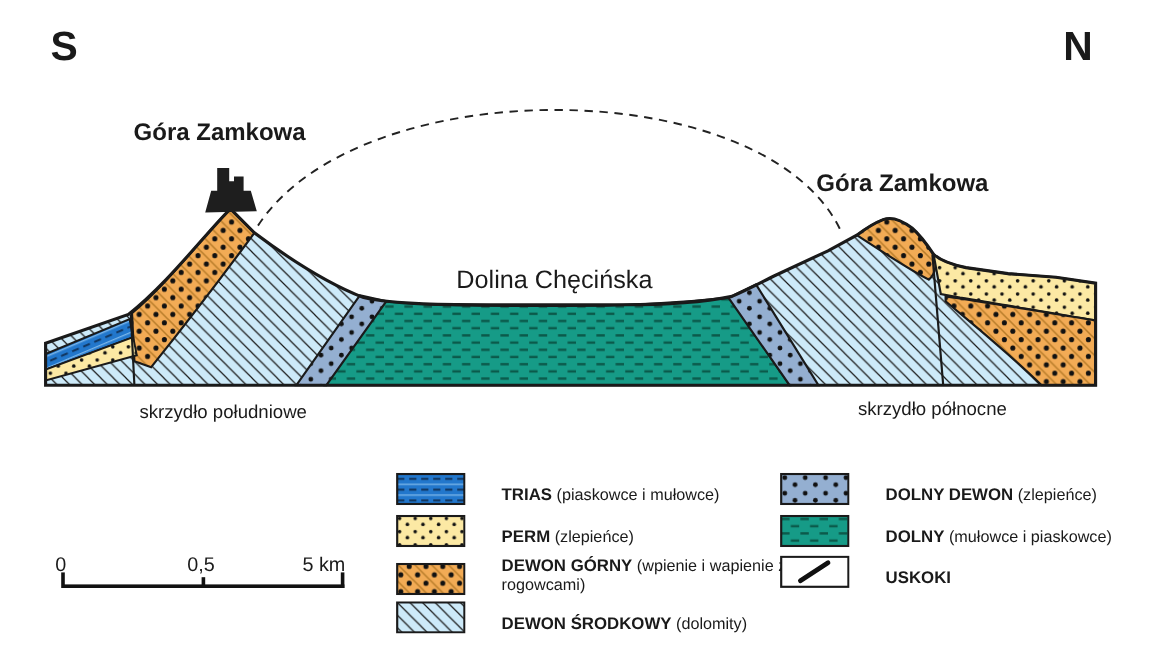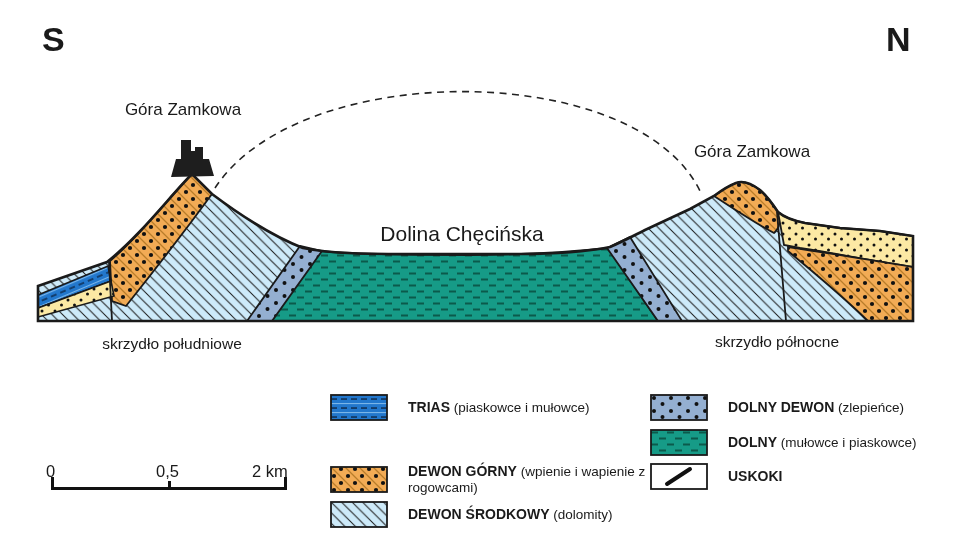--- a/index.html
+++ b/index.html
@@ -1,25 +1,25 @@
 <!DOCTYPE html>
 <html><head>
 <meta charset="utf-8">
 <style>
   html,body{margin:0;padding:0;background:#fff;}
   #stage{position:relative;width:960px;height:553px;background:#ffffff;overflow:hidden;
          font-family:"Liberation Sans", sans-serif;color:#1a1a1a;}
   .abs{position:absolute;}
   .centered{transform:translateX(-50%);white-space:nowrap;}
   .compass{font-size:34px;font-weight:bold;letter-spacing:0;}
-  .peak-label{font-size:17px;}
+  .peak-label{font-size:20px;font-weight:bold;}
   .valley-label{font-size:21px;}
   .limb-label{font-size:15.5px;}
   
-  .legend-row{position:absolute;display:flex;align-items:center;gap:20px;}
+  .legend-row{position:absolute;display:flex;align-items:flex-end;gap:30px;}
   .legend-swatch{flex:0 0 auto;display:block;}
   .legend-label{font-size:13.5px;line-height:1.18;width:252px;}
   .legend-name{font-weight:bold;font-size:14px;}
   
   .sb-bar{position:absolute;left:52px;top:487px;width:235px;height:3.4px;background:#111;}
   .sb-tick-major{position:absolute;width:3.2px;height:13px;background:#111;top:477px;}
   .sb-tick-minor{position:absolute;width:2.6px;height:9px;background:#111;top:481px;}
   .sb-label{position:absolute;font-size:16.5px;top:462px;}
 </style>
 </head>
@@ -111,33 +111,42 @@
     <path d="M171,177 L176,159 L181,159 L181,140 L191,140 L191,151 L195,151 L195,147
              L203,147 L203,159 L209,159 L214,176 Z" fill="#1e1e1e"></path>
   </svg>
 
   <div class="abs compass" style="left:42px;top:20px">S</div>
   <div class="abs compass" style="left:886px;top:20px">N</div>
 
   <div class="abs centered peak-label" style="left:183px;top:100px">Góra Zamkowa</div>
   <div class="abs centered peak-label" style="left:752px;top:142px">Góra Zamkowa</div>
   <div class="abs centered valley-label" style="left:462px;top:222px">Dolina Chęcińska</div>
-  <div class="abs centered limb-label" style="left:172px;top:335px">skrzydło południowe</div>
+  <div class="abs centered limb-label" style="left:186px;top:335px">skrzydło południowe</div>
   <div class="abs centered limb-label" style="left:777px;top:333px">skrzydło północne</div>
 
   <div class="legend-row" style="left:330px;top:394px">
     <svg class="legend-swatch" width="58" height="27">
       <rect x="1" y="1" width="56" height="25" fill="url(#pat-trias)" stroke="#1a1a1a" stroke-width="1.8"></rect>
     </svg>
     <div class="legend-label">
       <span class="legend-name">TRIAS</span>
       <span>(piaskowce i mułowce)</span>
     </div>
   </div>
 
+  <div class="legend-row" style="left:330px;top:429px">
+    <svg class="legend-swatch" width="58" height="27">
+      <rect x="1" y="1" width="56" height="25" fill="url(#pat-perm)" stroke="#1a1a1a" stroke-width="1.8"></rect>
+    </svg>
+    <div class="legend-label">
+      <span class="legend-name">PERM</span>
+      <span>(zlepieńce)</span>
+    </div>
+  </div>
 
   <div class="legend-row" style="left:330px;top:501px">
     <svg class="legend-swatch" width="58" height="27">
       <rect x="1" y="1" width="56" height="25" fill="url(#pat-dewon-srodkowy)" stroke="#1a1a1a" stroke-width="1.8"></rect>
     </svg>
     <div class="legend-label">
       <span class="legend-name">DEWON ŚRODKOWY</span>
       <span>(dolomity)</span>
     </div>
   </div>
@@ -183,16 +192,16 @@
     </div>
   </div>
 
   <div>
     <div class="sb-bar"></div>
     <div class="sb-tick-major" style="left:51px"></div>
     <div class="sb-tick-minor" style="left:168px"></div>
     <div class="sb-tick-major" style="left:284px"></div>
     <div class="sb-label" style="left:46px">0</div>
     <div class="sb-label" style="left:156px">0,5</div>
-    <div class="sb-label" style="left:252px">2 km</div>
+    <div class="sb-label" style="left:252px">5 km</div>
   </div>
 
 </div>
 
 </body></html>

